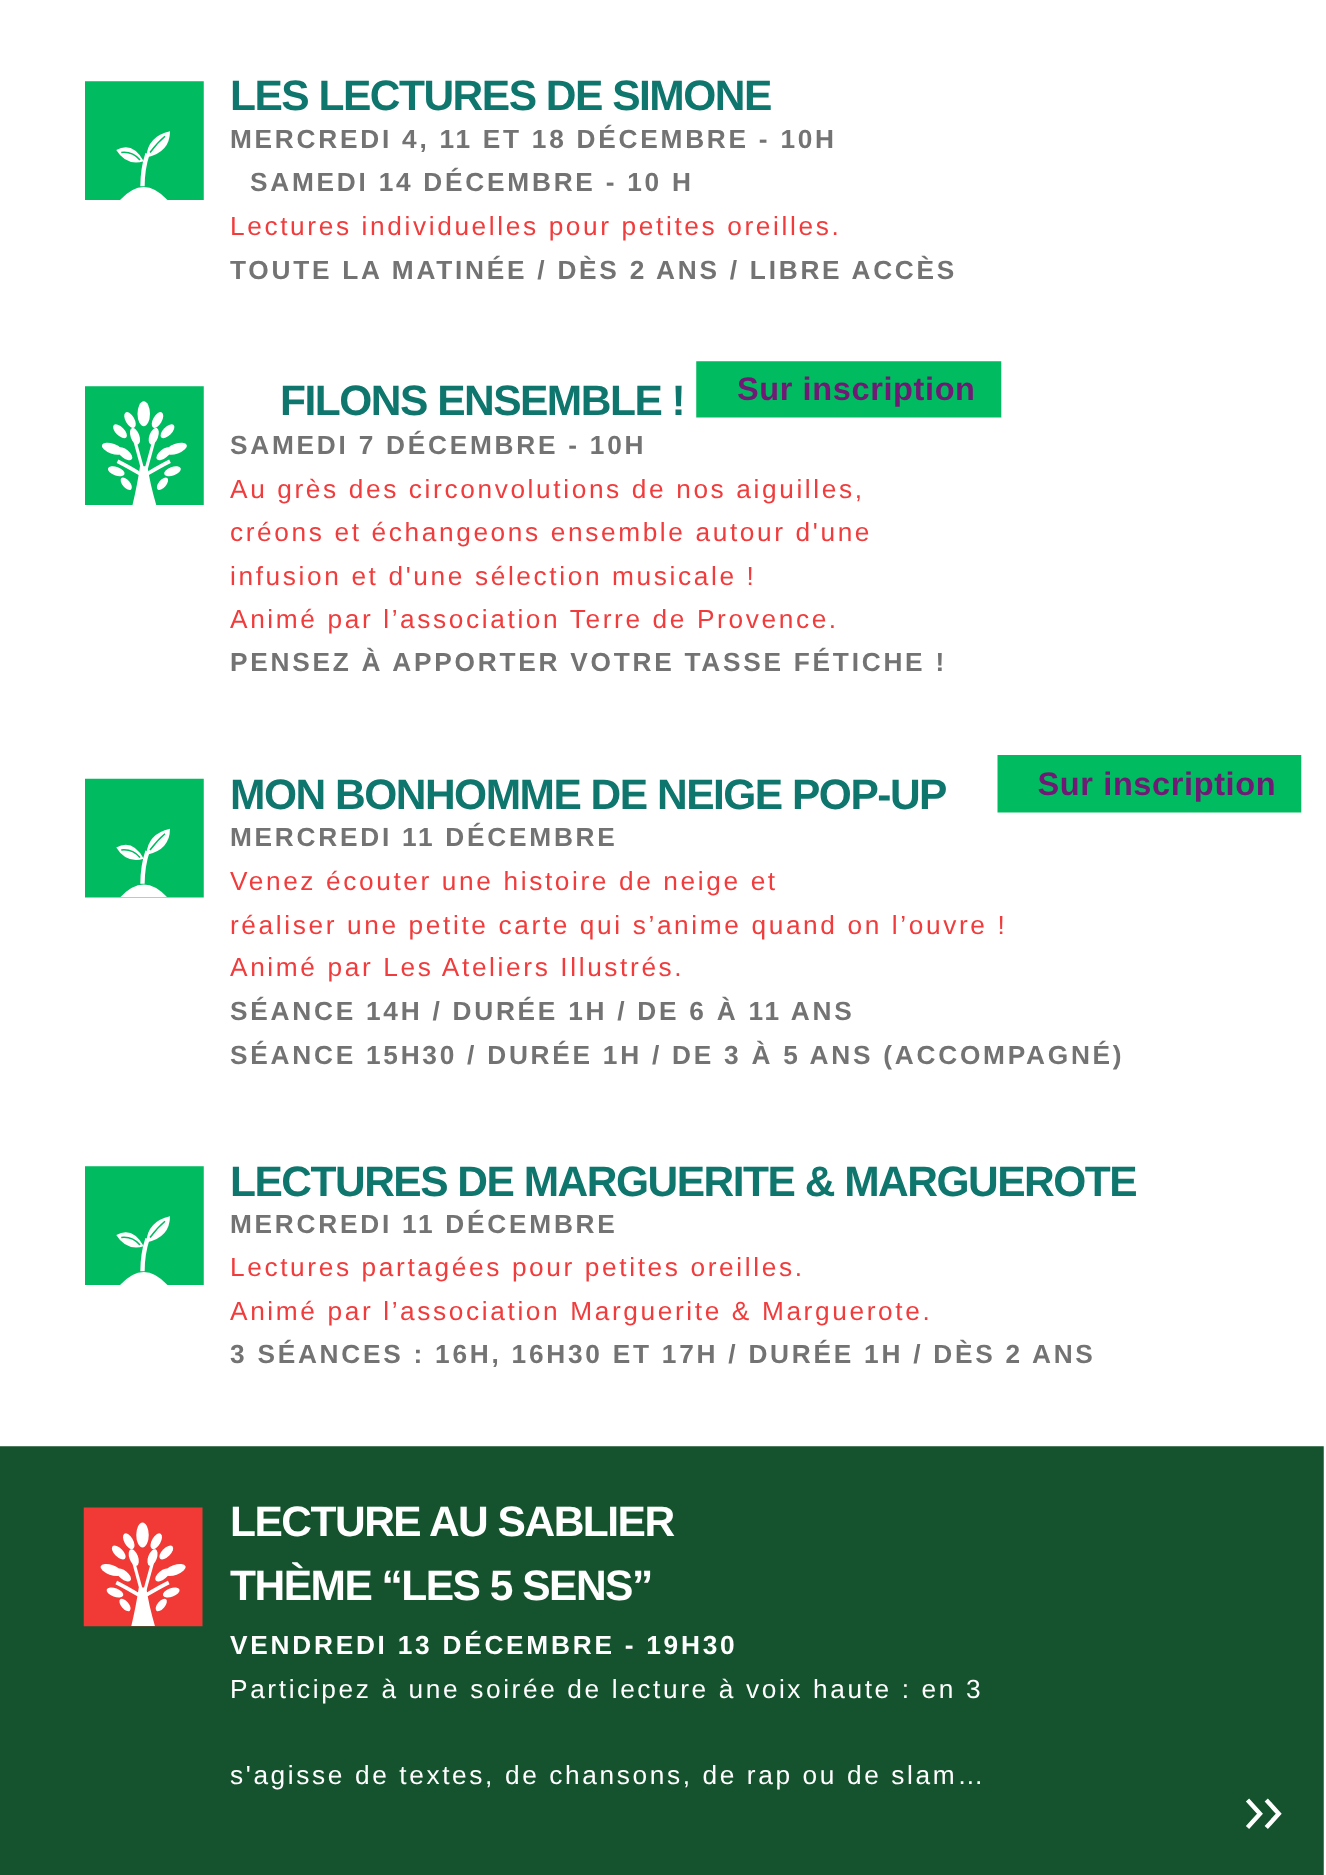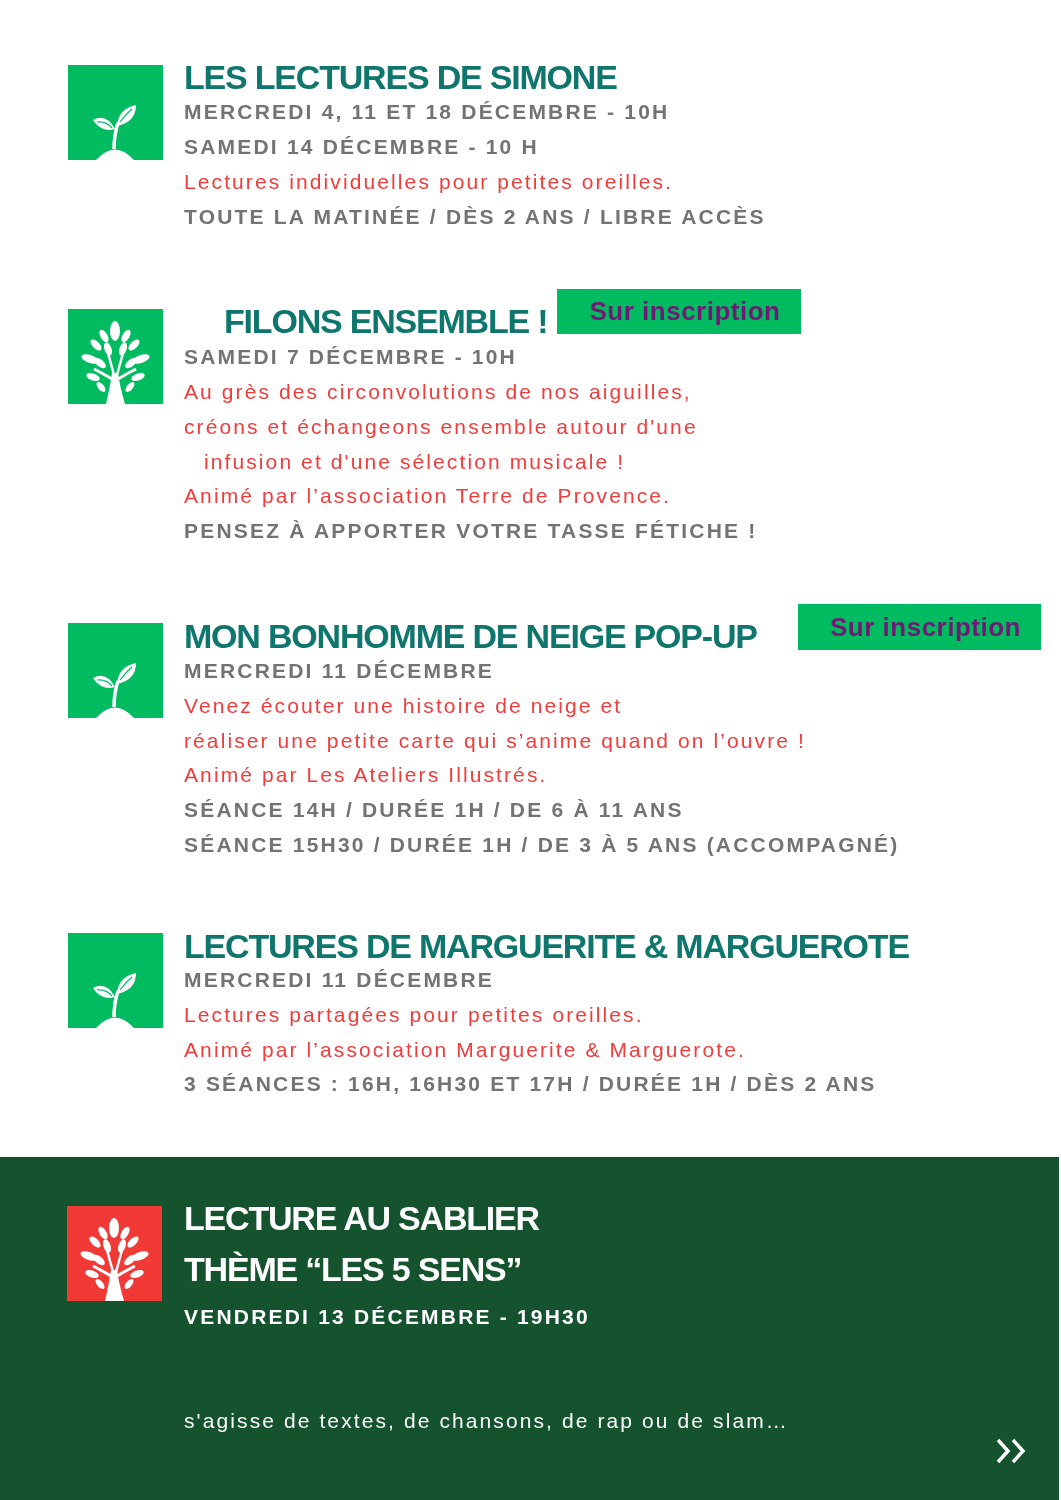--- a/index.html
+++ b/index.html
@@ -99,37 +99,37 @@
 </svg>
 
 <section>
   <div class="icon-box" style="left:68px; top:65px;">
     <svg>
         <use href="#sprout"></use>
       </svg>
   </div>
   <div class="title" style="top:58px;">LES LECTURES DE SIMONE</div>
   <div class="sub" style="top:94px;">MERCREDI 4, 11 ET 18 DÉCEMBRE - 10H</div>
-  <div class="sub" style="top:129px;">SAMEDI 14 DÉCEMBRE - 10 H</div>
+  <div class="sub" style="top:129px;margin-left:16px;">SAMEDI 14 DÉCEMBRE - 10 H</div>
   <div class="body" style="top:164px;">Lectures individuelles pour petites oreilles.</div>
   <div class="sub" style="top:199px;">TOUTE LA MATINÉE / DÈS 2 ANS / LIBRE ACCÈS</div>
 </section>
 
 <section>
   <div class="icon-box" style="left:68px; top:309px;">
     <svg>
         <use href="#tree"></use>
       </svg>
   </div>
   <div class="title" style="top:302px;margin-left:40px;">FILONS ENSEMBLE !</div>
   <div class="badge" style="left:557px; top:289px; width:232px; height:45px;">Sur inscription</div>
   <div class="sub" style="top:339px;">SAMEDI 7 DÉCEMBRE - 10H</div>
   <div class="body" style="top:374px;">Au grès des circonvolutions de nos aiguilles,</div>
   <div class="body" style="top:409px;">créons et échangeons ensemble autour d'une</div>
-  <div class="body" style="top:444px;margin-left:20px;">infusion et d'une sélection musicale !</div>
+  <div class="body" style="top:444px;">infusion et d'une sélection musicale !</div>
   <div class="body" style="top:478px;">Animé par l’association Terre de Provence.</div>
   <div class="sub" style="top:513px;">PENSEZ À APPORTER VOTRE TASSE FÉTICHE !</div>
 </section>
 
 <section>
   <div class="icon-box" style="left:68px; top:623px;">
     <svg>
         <use href="#sprout"></use>
       </svg>
   </div>
@@ -158,19 +158,20 @@
 
 <section class="band">
   <div class="icon-box red" style="left:67px; top:49px;">
     <svg>
         <use href="#tree"></use>
       </svg>
   </div>
   <div class="title" style="top:42px;">LECTURE AU SABLIER</div>
   <div class="title" style="top:93px;">THÈME “LES 5 SENS”</div>
   <div class="sub" style="top:142px;">VENDREDI 13 DÉCEMBRE - 19H30</div>
+  <div class="body" style="top:177px;">Participez à une soirée de lecture à voix haute : en 3</div>
   <div class="body" style="top:246px;">s'agisse de textes, de chansons, de rap ou de slam…</div>
 </section>
 
 <svg class="chevron" viewBox="0 0 36 30">
   <path d="M4 4 L14 15 L4 26" stroke="#ffffff" stroke-width="3.5" fill="none"></path>
   <path d="M19 4 L29 15 L19 26" stroke="#ffffff" stroke-width="3.5" fill="none"></path>
 </svg>
 
 </body></html>

